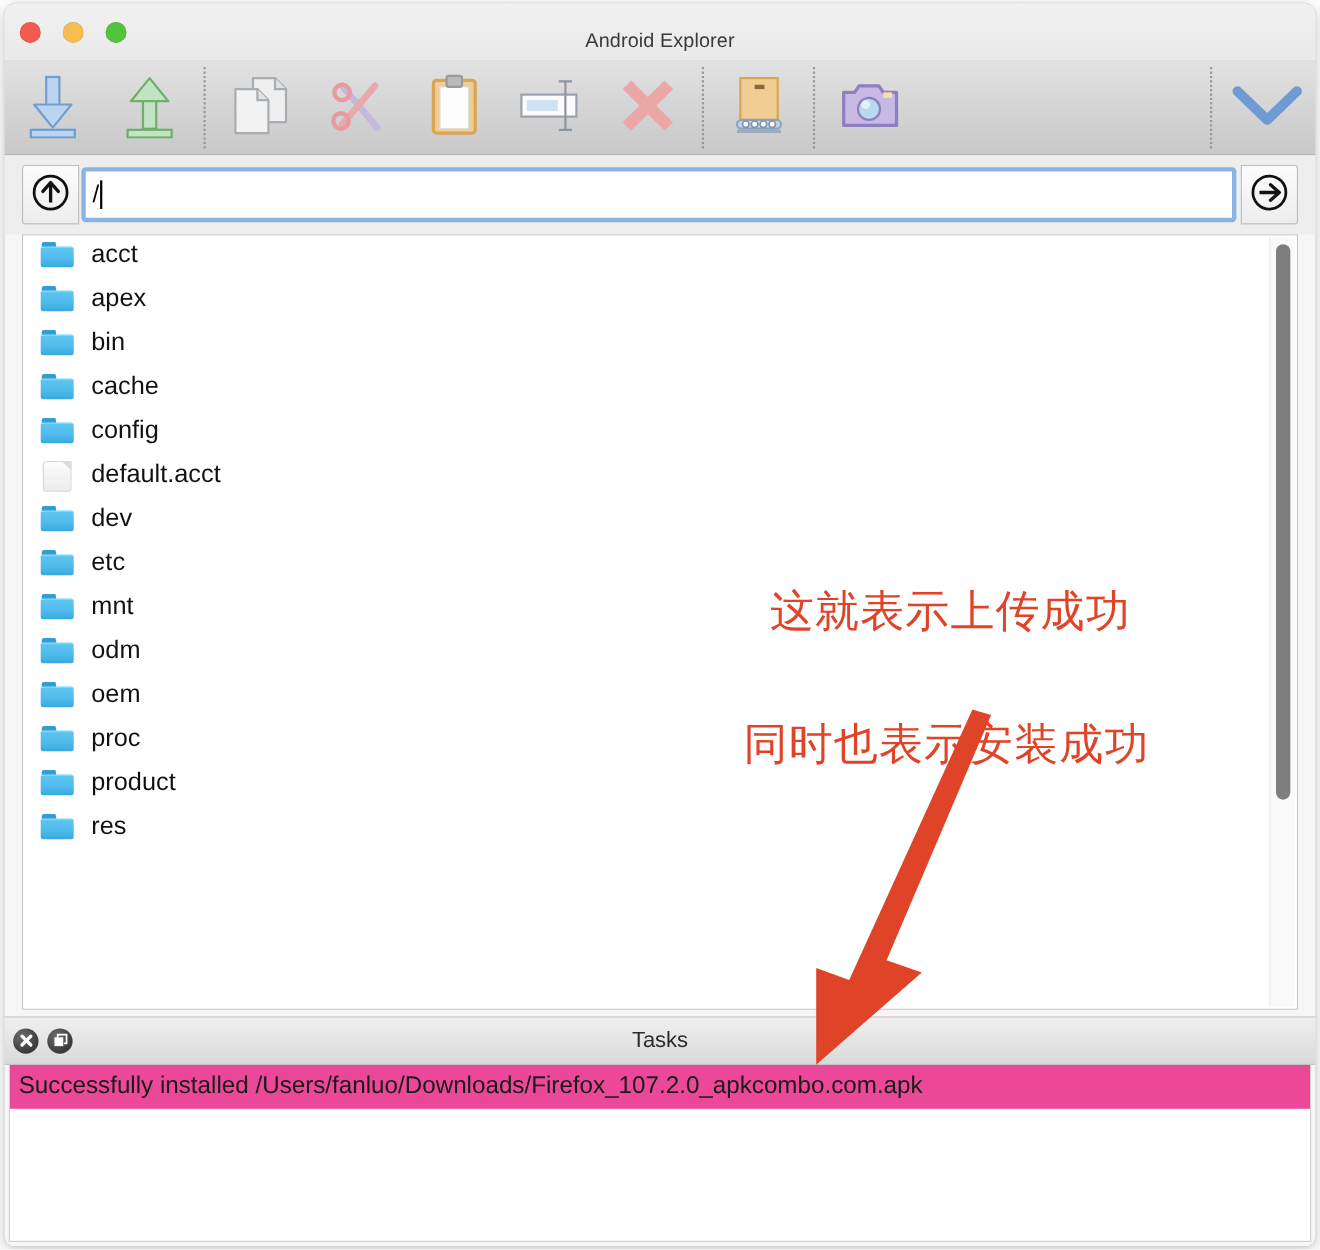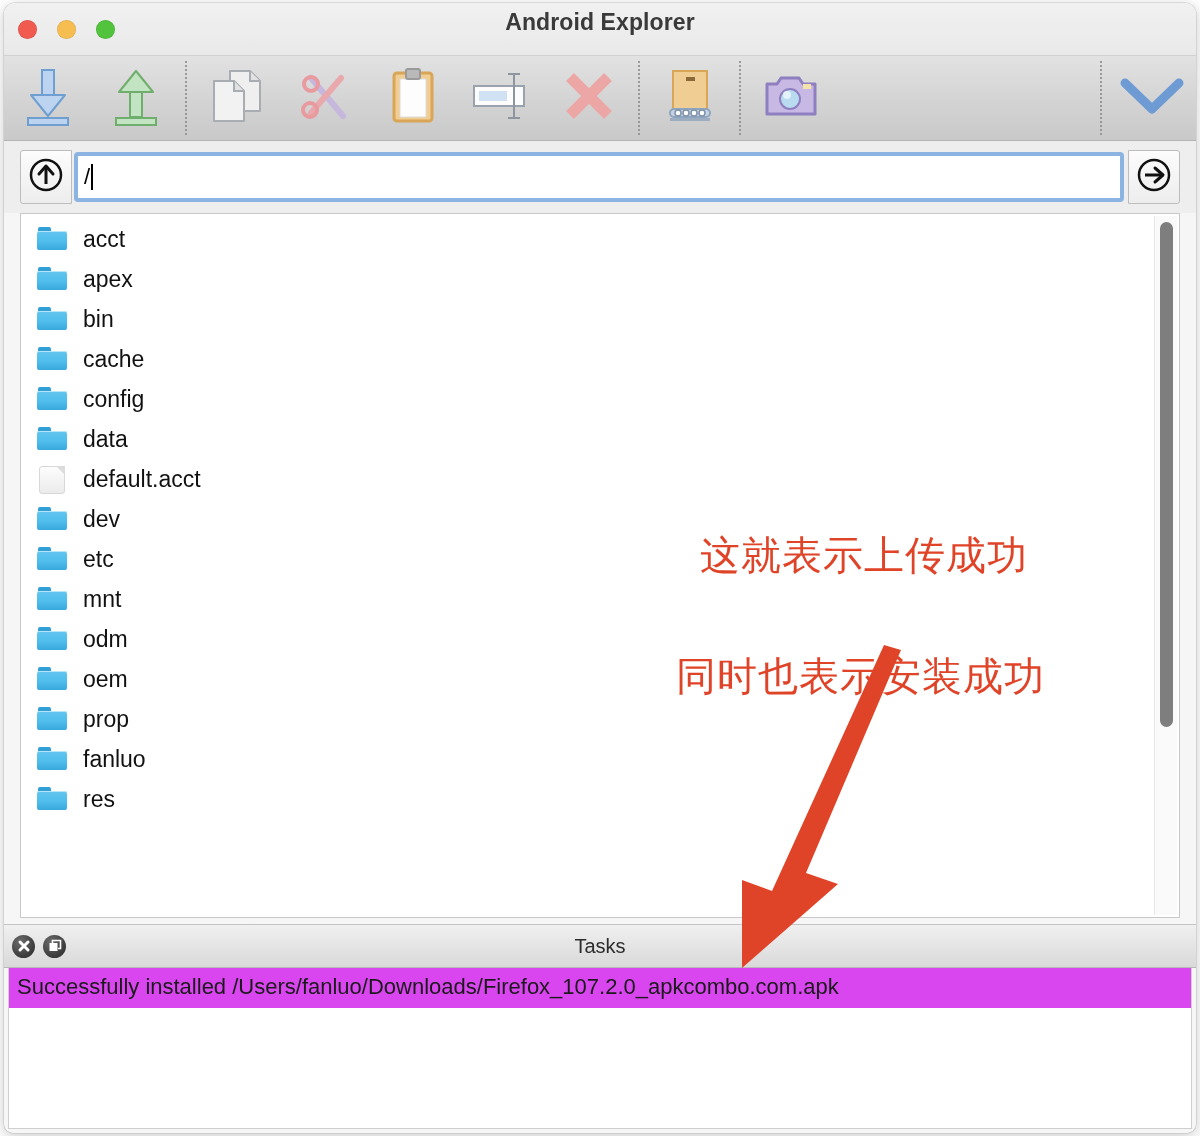--- a/index.html
+++ b/index.html
@@ -40,24 +40,24 @@
     position: absolute;
     top: 17px;
     width: 19px; height: 19px;
     border-radius: 50%;
   }
   .tl-close  { left: 14px;  background: #f05a4f; box-shadow: inset 0 0 0 .5px rgba(0,0,0,.12); }
   .tl-min    { left: 53px;  background: #f6bd50; box-shadow: inset 0 0 0 .5px rgba(0,0,0,.12); }
   .tl-max    { left: 92px;  background: #52c33c; box-shadow: inset 0 0 0 .5px rgba(0,0,0,.12); }
   #window-title {
     position: absolute;
-    left: 0; right: 0; top: 6px;
+    left: 0; right: 0; top: 24px;
     text-align: center;
-    font-size: 23px;
-    font-weight: bold;
+    font-size: 18px;
+    font-weight: normal;
     color: #3a3a3a;
     letter-spacing: .1px;
   }
 
   
   #toolbar {
     height: 84px;
     flex: 0 0 84px;
     background: linear-gradient(to bottom, #e2e2e2 0%, #d4d4d4 52%, #c9c9c9 100%);
     border-bottom: 1px solid #b4b4b4;
@@ -145,21 +145,21 @@
   }
   #filelist {
     position: absolute;
     inset: 0;
     padding: 5px 0 0 0;
     overflow: hidden;
   }
   .file-row {
     height: 40px;
     display: flex;
-    align-items: center;
+    align-items: flex-start;
     padding-left: 16px;
   }
   .file-icon { width: 30px; height: 26px; margin-right: 16px; flex: 0 0 30px; position: relative;}
   .file-name {
     font-size: 23px;
     color: #111;
     line-height: 1;
     white-space: nowrap;
   }
   
@@ -465,29 +465,20 @@
           <div class="file-icon">
             <span class="folder-g">
               <span class="tab"></span>
               <span class="body"></span>
             </span>
           </div>
           <span class="file-name">config</span>
         </div>
         <div class="file-row">
           <div class="file-icon">
-            <span class="folder-g">
-              <span class="tab"></span>
-              <span class="body"></span>
-            </span>
-          </div>
-          <span class="file-name">data</span>
-        </div>
-        <div class="file-row">
-          <div class="file-icon">
             <span class="doc-g">
               <span class="page"></span>
               <span class="fold"></span>
             </span>
           </div>
           <span class="file-name">default.acct</span>
         </div>
         <div class="file-row">
           <div class="file-icon">
             <span class="folder-g">
@@ -533,30 +524,30 @@
           </div>
           <span class="file-name">oem</span>
         </div>
         <div class="file-row">
           <div class="file-icon">
             <span class="folder-g">
               <span class="tab"></span>
               <span class="body"></span>
             </span>
           </div>
-          <span class="file-name">prop</span>
-        </div>
-        <div class="file-row">
-          <div class="file-icon">
-            <span class="folder-g">
-              <span class="tab"></span>
-              <span class="body"></span>
-            </span>
-          </div>
-          <span class="file-name">fanluo</span>
+          <span class="file-name">proc</span>
+        </div>
+        <div class="file-row">
+          <div class="file-icon">
+            <span class="folder-g">
+              <span class="tab"></span>
+              <span class="body"></span>
+            </span>
+          </div>
+          <span class="file-name">product</span>
         </div>
         <div class="file-row">
           <div class="file-icon">
             <span class="folder-g">
               <span class="tab"></span>
               <span class="body"></span>
             </span>
           </div>
           <span class="file-name">res</span>
         </div>
@@ -576,21 +567,21 @@
     <div class="tp-btn">
       <svg width="14" height="14" viewBox="0 0 14 14">
         <rect x="1.5" y="4" width="8" height="8" fill="#fff"></rect>
         <path d="M4.5 4 V1.5 H12.5 V9.5 H10" fill="none" stroke="#fff" stroke-width="1.6"></path>
       </svg>
     </div>
     <div id="tasks-label">Tasks</div>
   </div>
 
   <div id="tasks-body">
-      <div class="task-row" style="background: #d946ef;">Successfully installed /Users/fanluo/Downloads/Firefox_107.2.0_apkcombo.com.apk</div>
+      <div class="task-row" style="background: #ec4899;">Successfully installed /Users/fanluo/Downloads/Firefox_107.2.0_apkcombo.com.apk</div>
     </div>
 
 </div>
 
 <div id="annot">
   <div class="annot-line" id="annot-line-1" style="color: rgb(224, 68, 40);">这就表示上传成功</div>
   <div class="annot-line" id="annot-line-2" style="color: rgb(224, 68, 40); margin-top: 43px;">同时也表示安装成功</div>
   <svg width="1200" height="1136" style="position:absolute;left:0;top:0">
     <g>
       <path d="M901 650 L806 873 L838 884 L742 968 L742 880 L772 891 L884 645 Z" fill="#e04428"></path>

